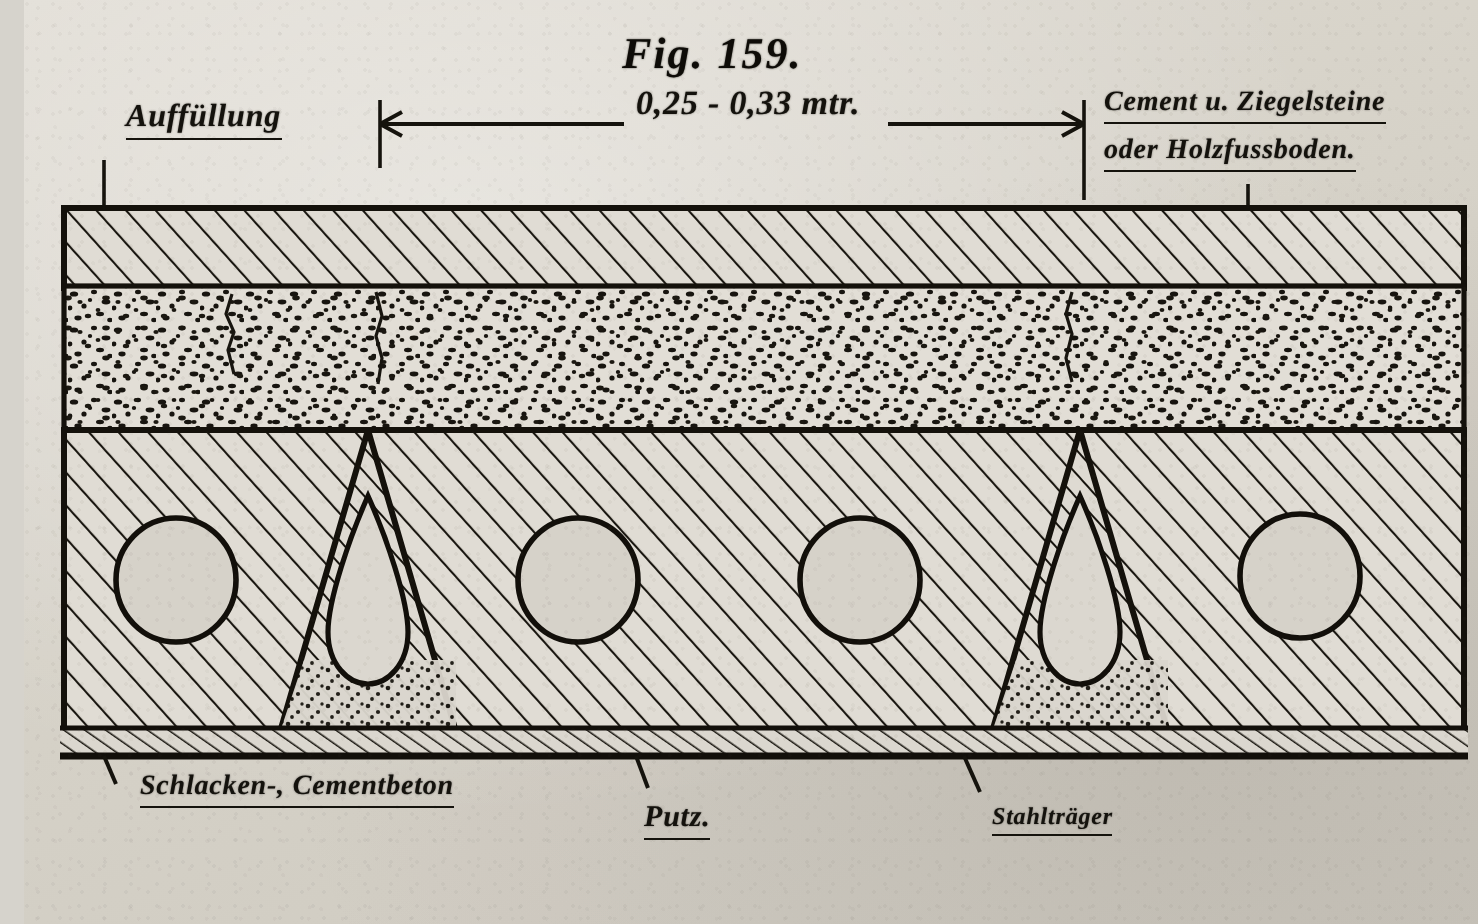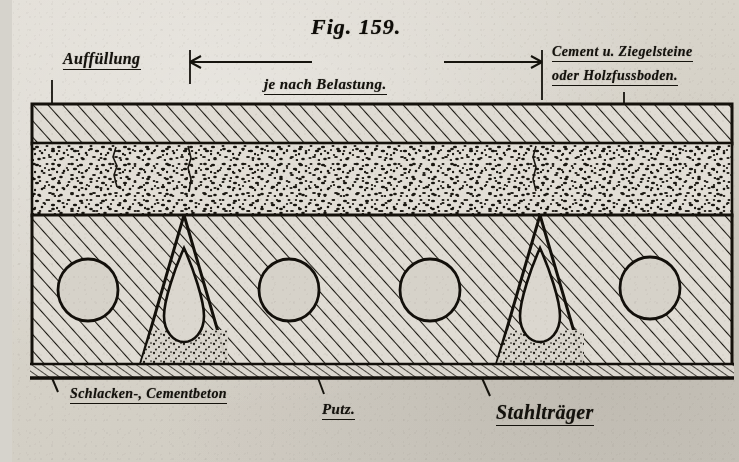--- a/index.html
+++ b/index.html
@@ -196,29 +196,29 @@
       <path d="M46 392 L40 378" fill="none" stroke="#17150f" stroke-width="2"></path>
       <path d="M312 394 L306 378" fill="none" stroke="#17150f" stroke-width="2"></path>
       <path d="M478 396 L470 378" fill="none" stroke="#17150f" stroke-width="2"></path>
     </g>
   </svg>
 
   <div id="grain"></div>
 
   <div class="fig" style="left:299px;top:14px;font-size:22px;">Fig. 159.</div>
 
-
-  <div class="lbl ul" style="left:252px;top:76px;font-size:15px;font-weight:600;">je nach Belastung.</div>
+  <div class="lbl" style="left:306px;top:42px;font-size:17px;font-weight:600;">0,25 - 0,33 mtr.</div>
+
 
   <div class="lbl ul" style="left:51px;top:50px;font-size:16px;font-weight:600;text-align:right;">Auffüllung</div>
 
   <div class="lbl ul" style="left:540px;top:44px;font-size:14px;font-weight:600;">Cement u. Ziegelsteine</div>
 
   <div class="lbl ul" style="left:540px;top:68px;font-size:14px;font-weight:600;">oder Holzfussboden.</div>
 
   <div class="lbl ul" style="left:58px;top:386px;font-size:14px;font-weight:600;">Schlacken-, Cementbeton</div>
 
 
   <div class="lbl ul" style="left:310px;top:401px;font-size:15px;font-weight:600;text-align:center;">Putz.</div>
 
-  <div class="lbl ul" style="left:484px;top:401px;font-size:20px;font-weight:600;">Stahlträger</div>
+  <div class="lbl ul" style="left:484px;top:401px;font-size:12px;font-weight:600;">Stahlträger</div>
 
 </div>
 
 </body></html>

